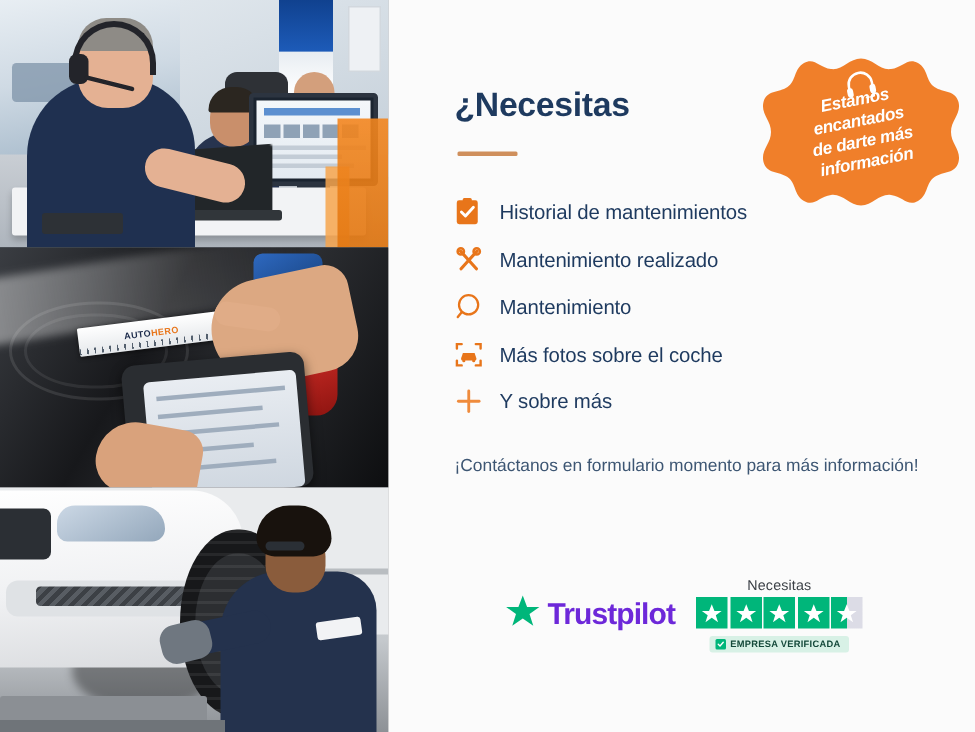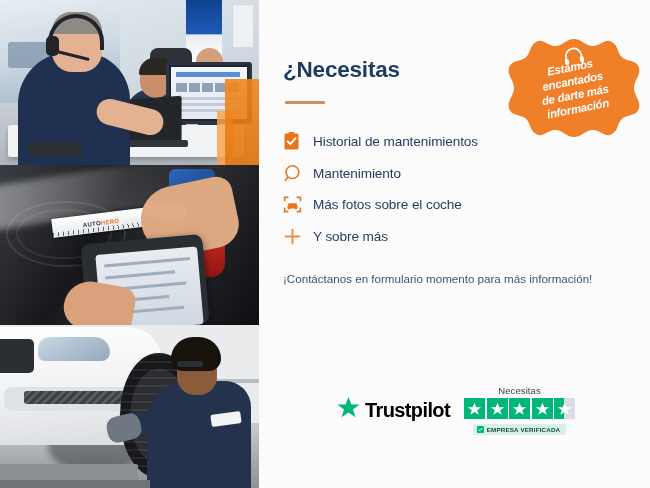--- a/index.html
+++ b/index.html
@@ -299,21 +299,21 @@
     background: #f2f3f5; border-radius: 2px; transform: rotate(-8deg);
   }
   .p3-glasses {
     position: absolute; right: 56px; top: 36px; width: 26px; height: 6px;
     background: #2a2f35; border-radius: 3px;
   }
 
   
   .content {
     position: relative; flex: 1; height: 488px;
-    padding: 56px 26px 0 24px;
+    padding: 56px 26px 0 44px;
     background: #fbfbfb;
   }
   .headline {
     font-size: 22.5px; line-height: 1.25; font-weight: bold;
     color: #1e3a5f; letter-spacing: -.2px;
   }
   .rule {
     width: 40px; height: 3px; background: #cf8f5c;
     margin: 17px 0 0 2px; border-radius: 1px;
   }
@@ -338,21 +338,21 @@
     font-size: 11.6px; line-height: 1.62; color: #3d5673;
   }
 
   
   .trust {
     position: absolute; left: 28px; right: 26px; top: 385px;
     display: flex; align-items: center; justify-content: center; gap: 14px;
   }
   .tp-logo { display: flex; align-items: center; gap: 4px; }
   .tp-name {
-    font-size: 20px; font-weight: bold; color: #000000; letter-spacing: -.6px;
+    font-size: 20px; font-weight: bold; color: #6d28d9; letter-spacing: -.6px;
   }
   .tp-right { display: flex; flex-direction: column; align-items: center; gap: 2px; }
   .tp-excelente { font-size: 9.5px; color: #3a3f45; letter-spacing: .1px; }
   .tp-stars { display: flex; gap: 1.5px; }
   .tp-star {
     width: 21px; height: 21px; background: #00b67a;
     display: flex; align-items: center; justify-content: center;
   }
   .tp-star.half { background: linear-gradient(90deg,#00b67a 0 50%,#dcdce6 50% 100%); }
   .tp-verified {
@@ -510,20 +510,33 @@
         <span class="feature-icon">
           <svg width="17" height="19" viewBox="0 0 17 19">
             <rect x="1.5" y="1.5" width="14" height="16" rx="1.6" fill="#e8751a"></rect>
             <rect x="5.5" y="0" width="6" height="3.4" rx="1" fill="#e8751a"></rect>
             <path d="M4.6 9.3 L7.3 12 L12.6 6.2" stroke="#ffffff" stroke-width="1.9" fill="none" stroke-linecap="round" stroke-linejoin="round"></path>
           </svg>
         </span>
         <span class="feature-label">Historial de mantenimientos</span>
       </div>
 
+      <div class="feature">
+        <span class="feature-icon">
+          <svg width="19" height="19" viewBox="0 0 19 19">
+            <g stroke="#e8751a" stroke-width="2.1" stroke-linecap="round" fill="none">
+              <path d="M4 3.4 L14.6 15.2"></path>
+              <path d="M15 3.4 L4.4 15.2"></path>
+            </g>
+            <circle cx="4.2" cy="3.6" r="2.1" fill="none" stroke="#e8751a" stroke-width="1.7"></circle>
+            <circle cx="14.8" cy="3.6" r="2.1" fill="none" stroke="#e8751a" stroke-width="1.7"></circle>
+          </svg>
+        </span>
+        <span class="feature-label">Mantenimiento realizado</span>
+      </div>
 
       <div class="feature">
         <span class="feature-icon">
           <svg width="18" height="19" viewBox="0 0 18 19">
             <circle cx="9.4" cy="8.2" r="6.4" fill="none" stroke="#e8751a" stroke-width="1.5"></circle>
             <path d="M4.8 13.2 L2.2 16.4" stroke="#e8751a" stroke-width="1.6" stroke-linecap="round"></path>
           </svg>
         </span>
         <span class="feature-label">Mantenimiento</span>
       </div>

